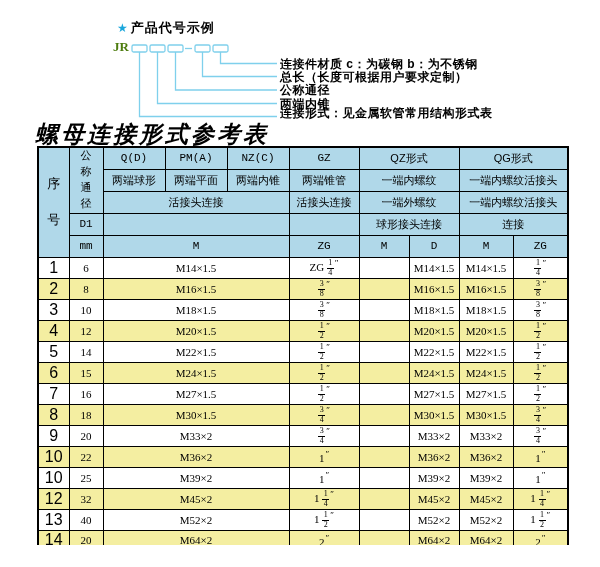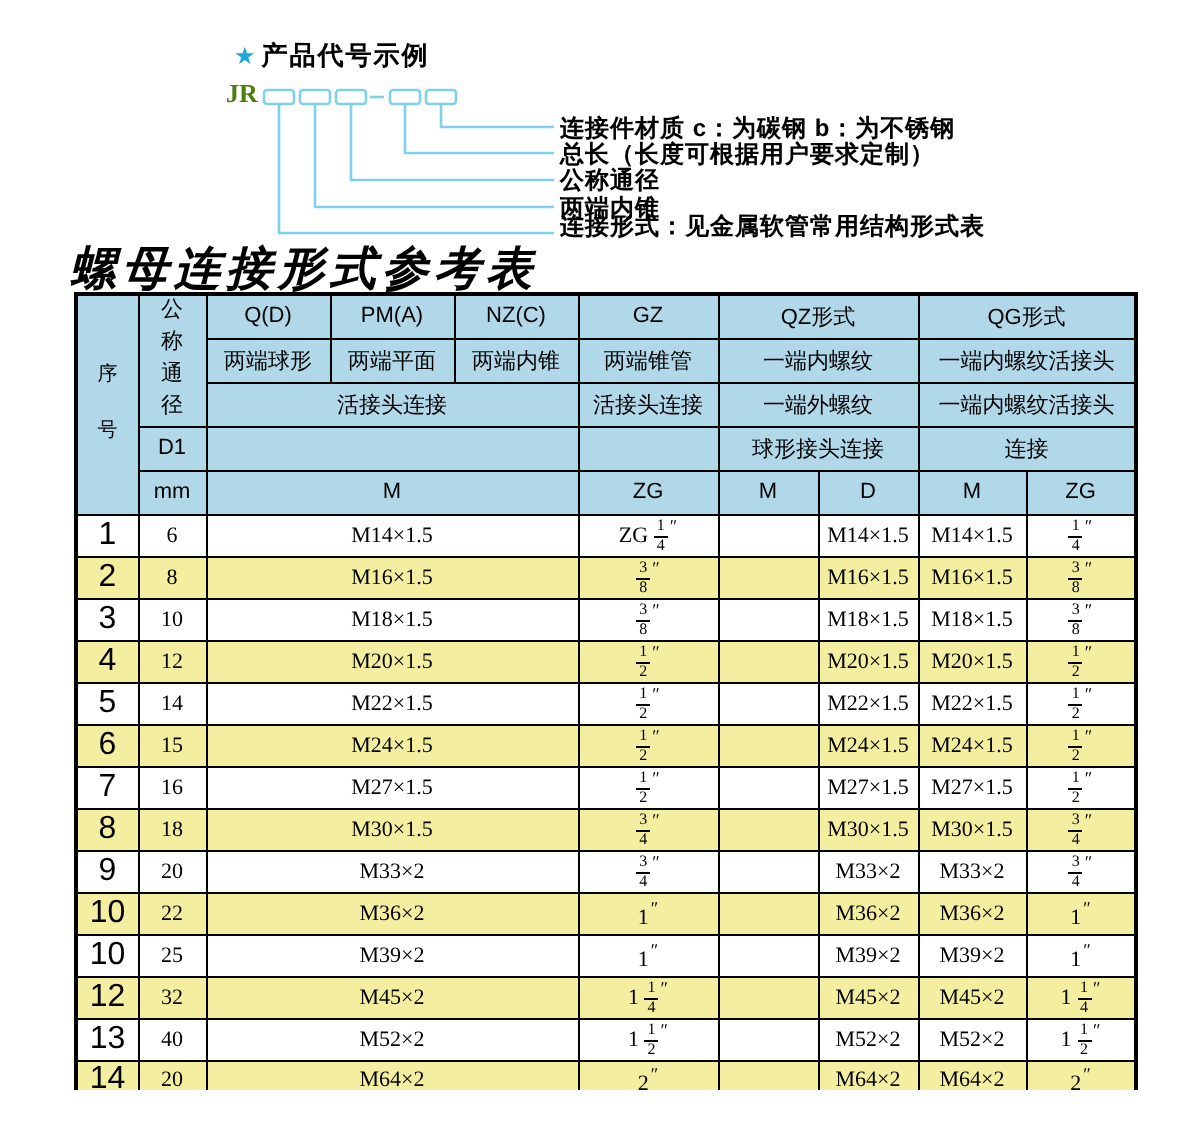--- a/index.html
+++ b/index.html
@@ -23,24 +23,24 @@
 
   
   .ref-table { position:absolute; left:37px; top:146px; border-collapse:collapse;
                table-layout:fixed; width:531px; border:2.5px solid #000; }
   .ref-table th, .ref-table td { border:1px solid #000; text-align:center; vertical-align:middle;
                font-weight:normal; overflow:hidden; padding:0; }
   .ref-table thead th { background:var(--header-bg,#b0d8e9); font-size:11px; }
   .ref-table thead tr { height:22px; }
   .ref-table tbody tr { height:21px; }
   .ref-table tbody tr.alt td { background:var(--row-alt,#f4eea1); }
-  .latin { font-family:Liberation Sans, sans-serif; font-size:11.5px; }
+  .latin { font-family:Liberation Mono, monospace; font-size:11.5px; }
   td.val { font-family:"Liberation Serif","DejaVu Serif",serif; font-size:11px; }
   .vstack { width:1em; margin:0 auto; word-break:break-all; text-align:center; }
-  .vstack.seq { font-size:10px; line-height:2.8; }
+  .vstack.seq { font-size:13px; line-height:2.8; }
   .vstack.dia { font-size:11px; line-height:1.45; }
 
   .frac { display:inline-block; vertical-align:-4px; text-align:center;
           font-size:8px; line-height:1.1; font-family:"Liberation Serif",serif; }
   .frac .fn { display:block; border-bottom:1px solid #000; padding:0 1.5px; }
   .frac .fd { display:block; }
   .inch { font-size:9px; vertical-align:5px; margin-left:1px; }
 </style>
 </head>
 <body>

